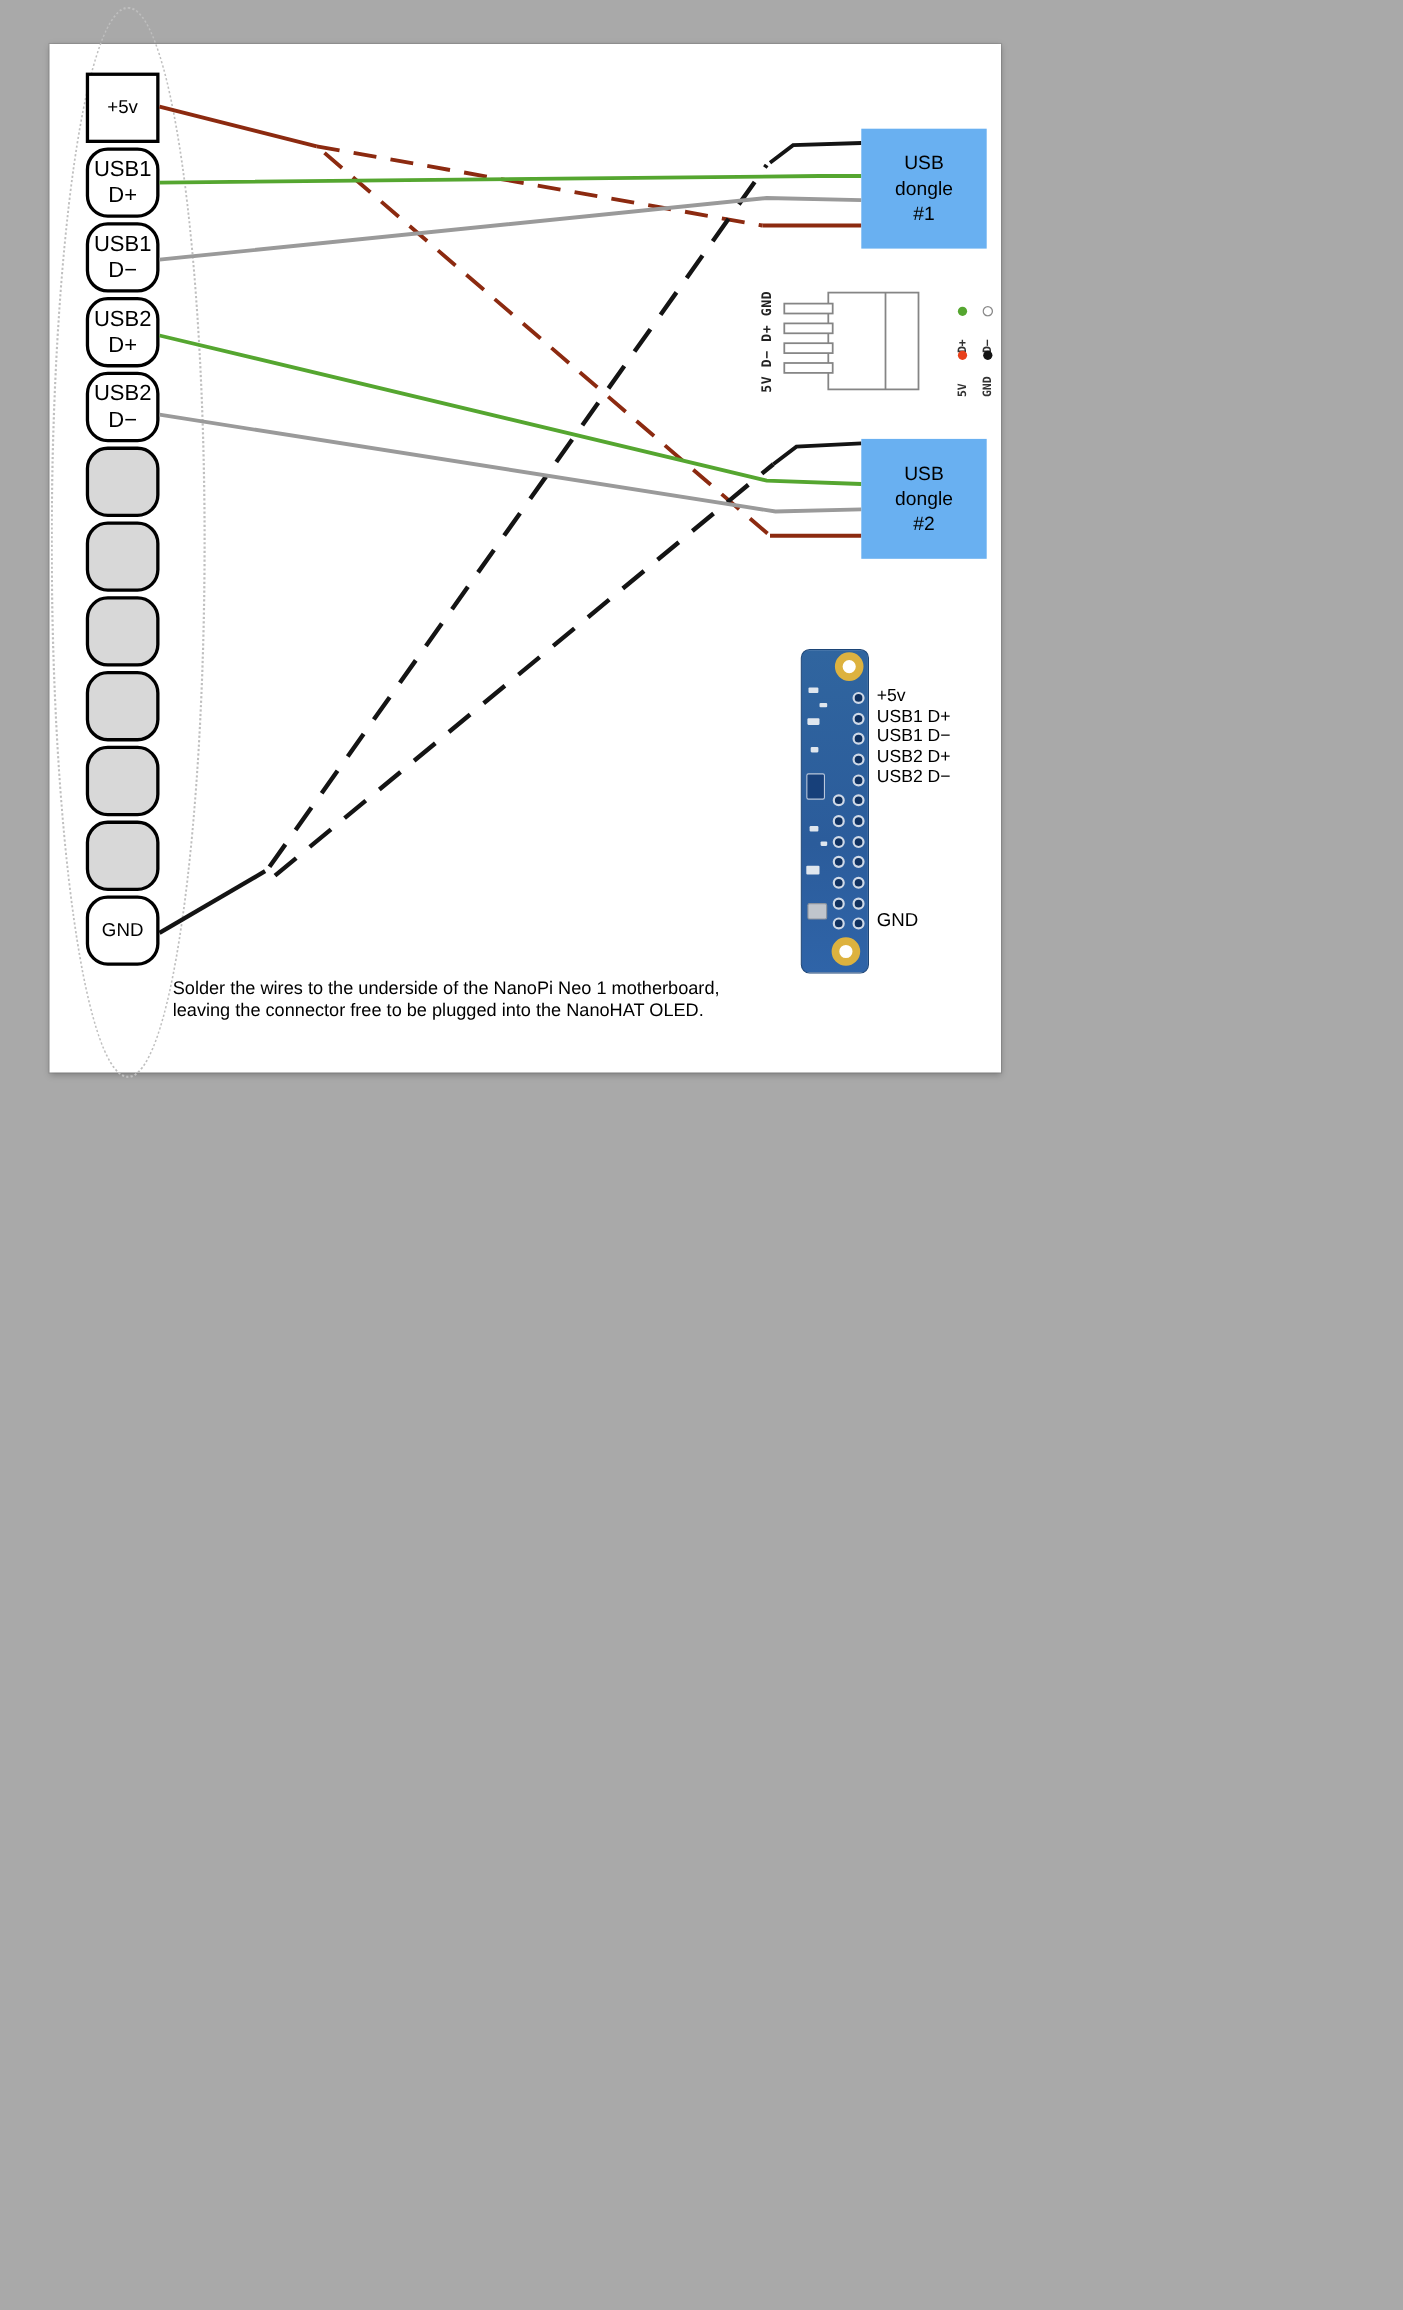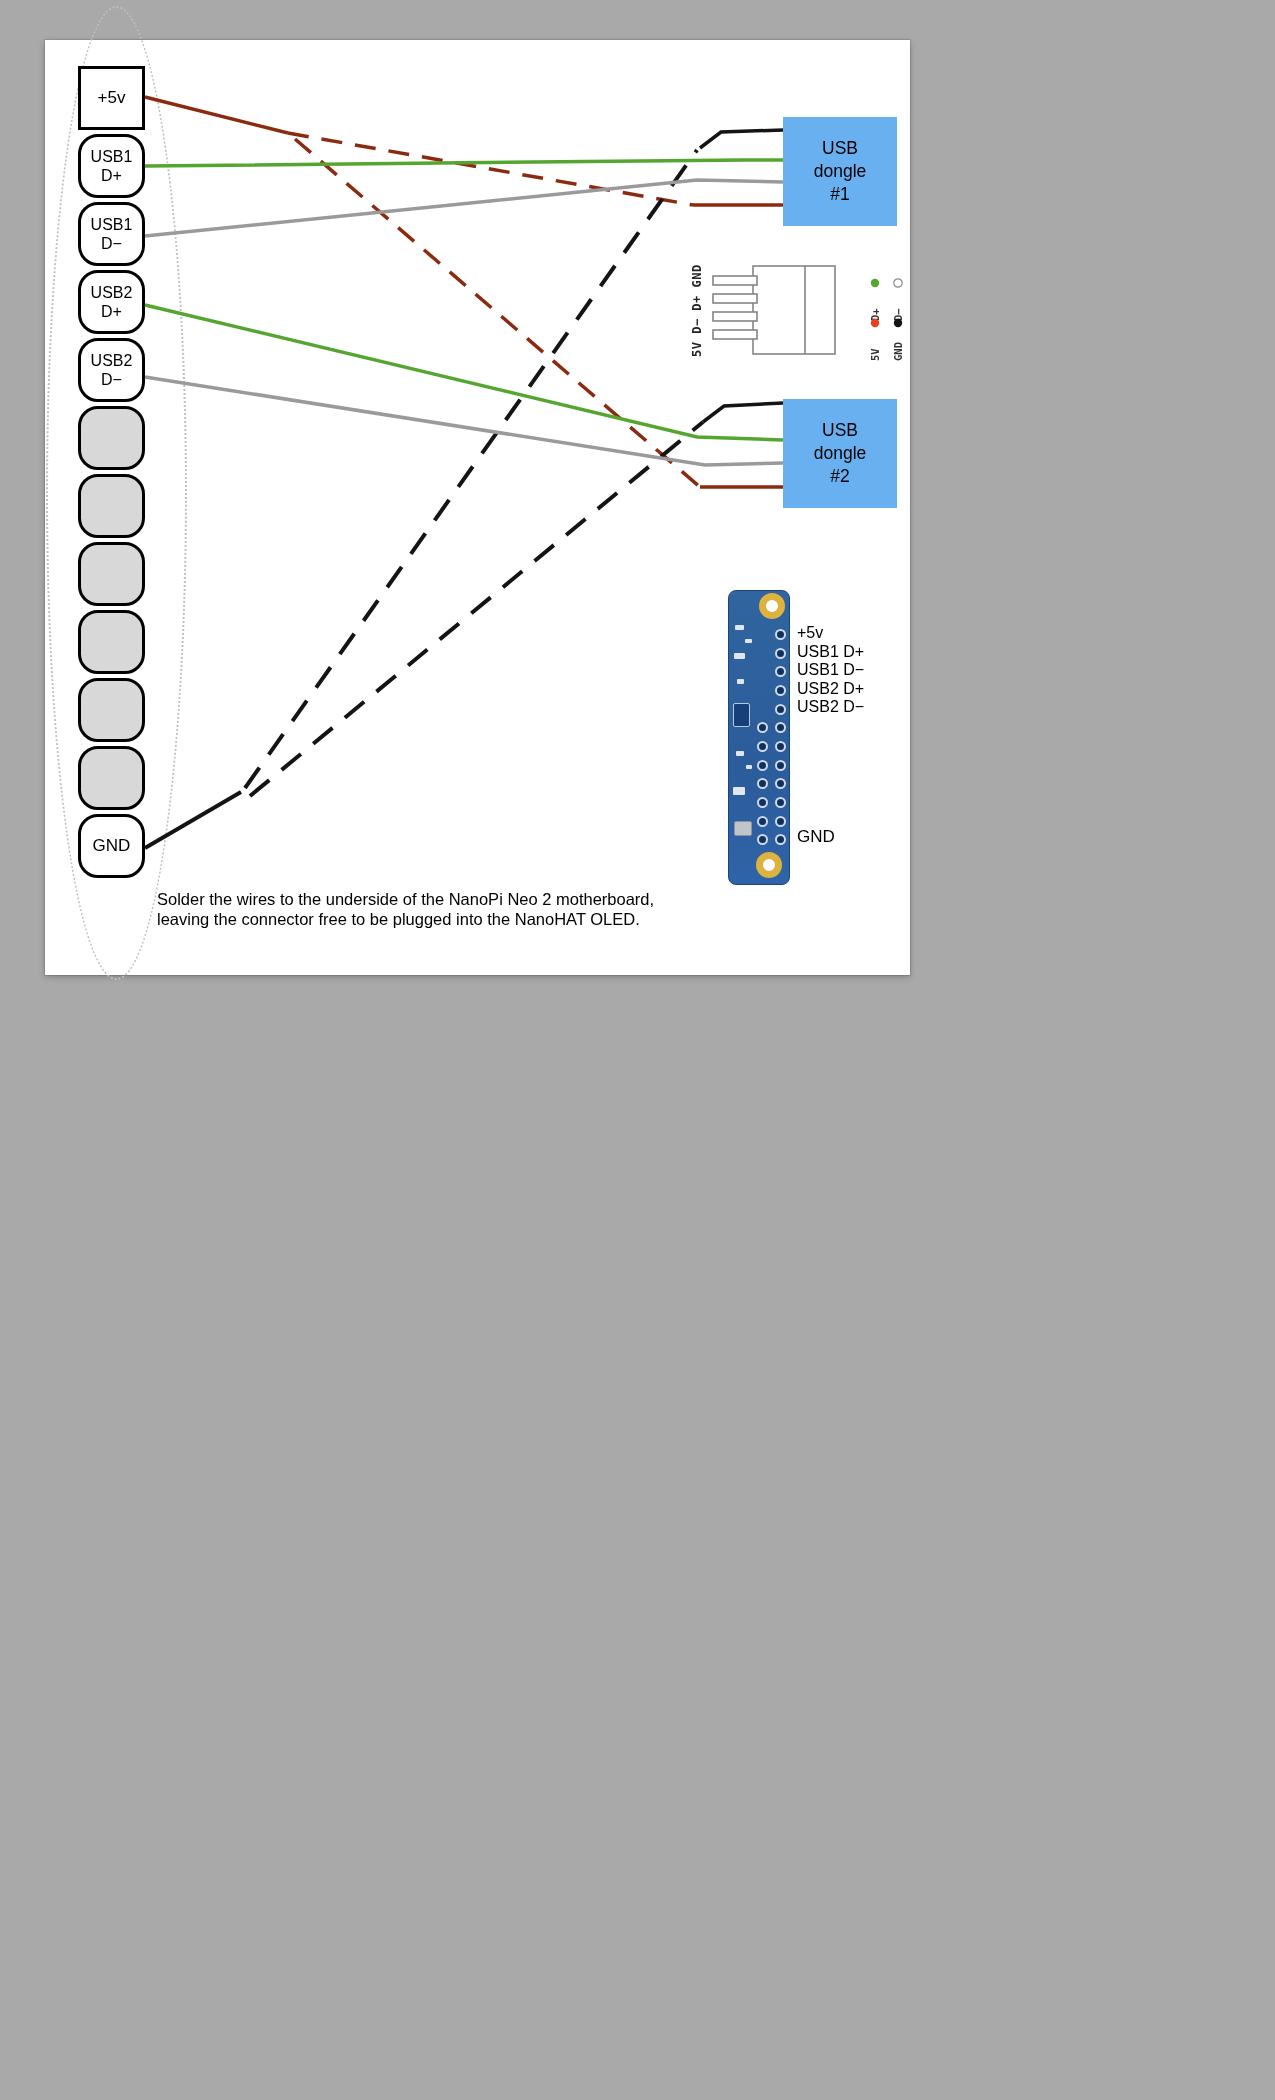--- a/index.html
+++ b/index.html
@@ -16,21 +16,21 @@
     box-shadow:0 0 0 1px rgba(0,0,0,0.10), 0 2px 6px rgba(0,0,0,0.25);
   }
   .pin-ellipse{
     position:absolute;left:1px;top:-34px;width:137px;height:970px;
     border:2px dotted #bfbfbf;border-radius:50%;
   }
   .pin-box{
     position:absolute;left:33px;width:67px;height:64px;box-sizing:border-box;
     background:#fff;border:3px solid #000;border-radius:20px;
     display:flex;align-items:center;justify-content:center;text-align:center;
-    font-size:16px;line-height:1.2;
+    font-size:20px;line-height:1.2;
   }
   .pin-box span{white-space:pre-line;}
   .pin-box.sharp{border-radius:0;}
   .pin-box.lg{font-size:17px;}
   .pin-box.unused{background:#d8d8d8;}
   .wires{position:absolute;left:0;top:0;pointer-events:none;}
   .wires polyline, .wires line{fill:none;stroke-linecap:butt;stroke-linejoin:miter;}
   .w35{stroke-width:3.5;}
   .w40{stroke-width:4;}
   .dash-red{stroke-width:3.5;stroke-dasharray:21 13;}
@@ -232,16 +232,16 @@
     <div class="silver" style="left:5px;top:230px;width:16px;height:13px"></div>
   </div>
 
   <div class="pcb-label" style="top:584px">+5v</div>
   <div class="pcb-label" style="top:603px">USB1 D+</div>
   <div class="pcb-label" style="top:621px">USB1 D−</div>
   <div class="pcb-label" style="top:640px">USB2 D+</div>
   <div class="pcb-label" style="top:658px">USB2 D−</div>
   <div class="pcb-label lg" style="top:788px">GND</div>
 
-  <div class="caption">Solder the wires to the underside of the NanoPi Neo 2 motherboard,
+  <div class="caption">Solder the wires to the underside of the NanoPi Neo 1 motherboard,
 leaving the connector free to be plugged into the NanoHAT OLED.</div>
 
 </div>
 
 </body></html>

